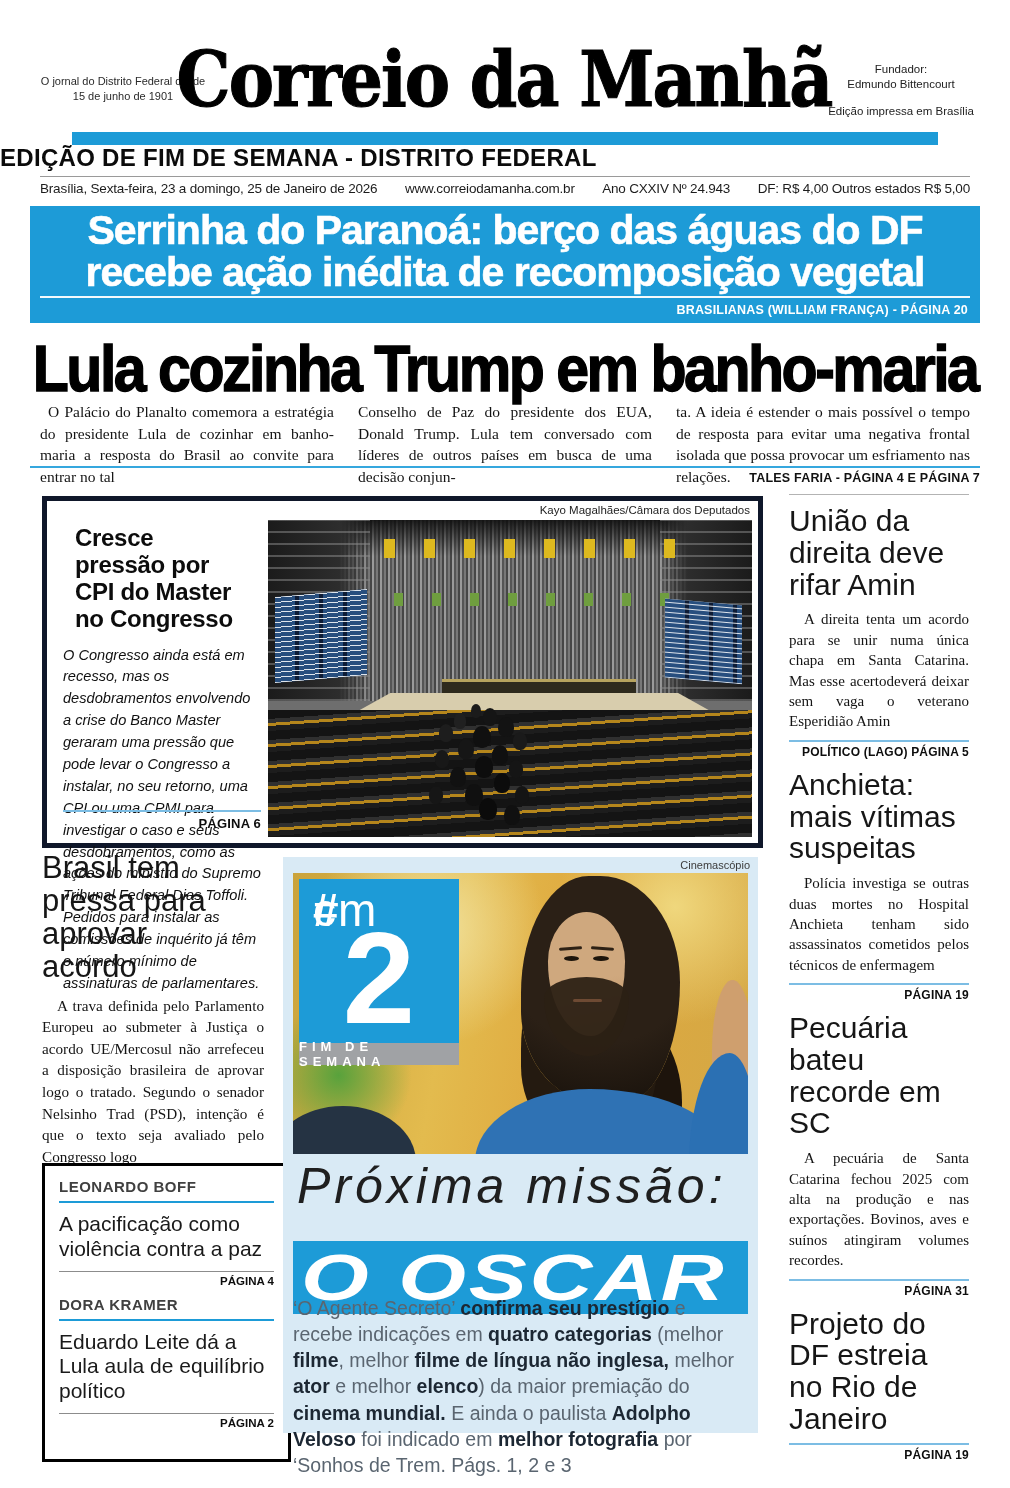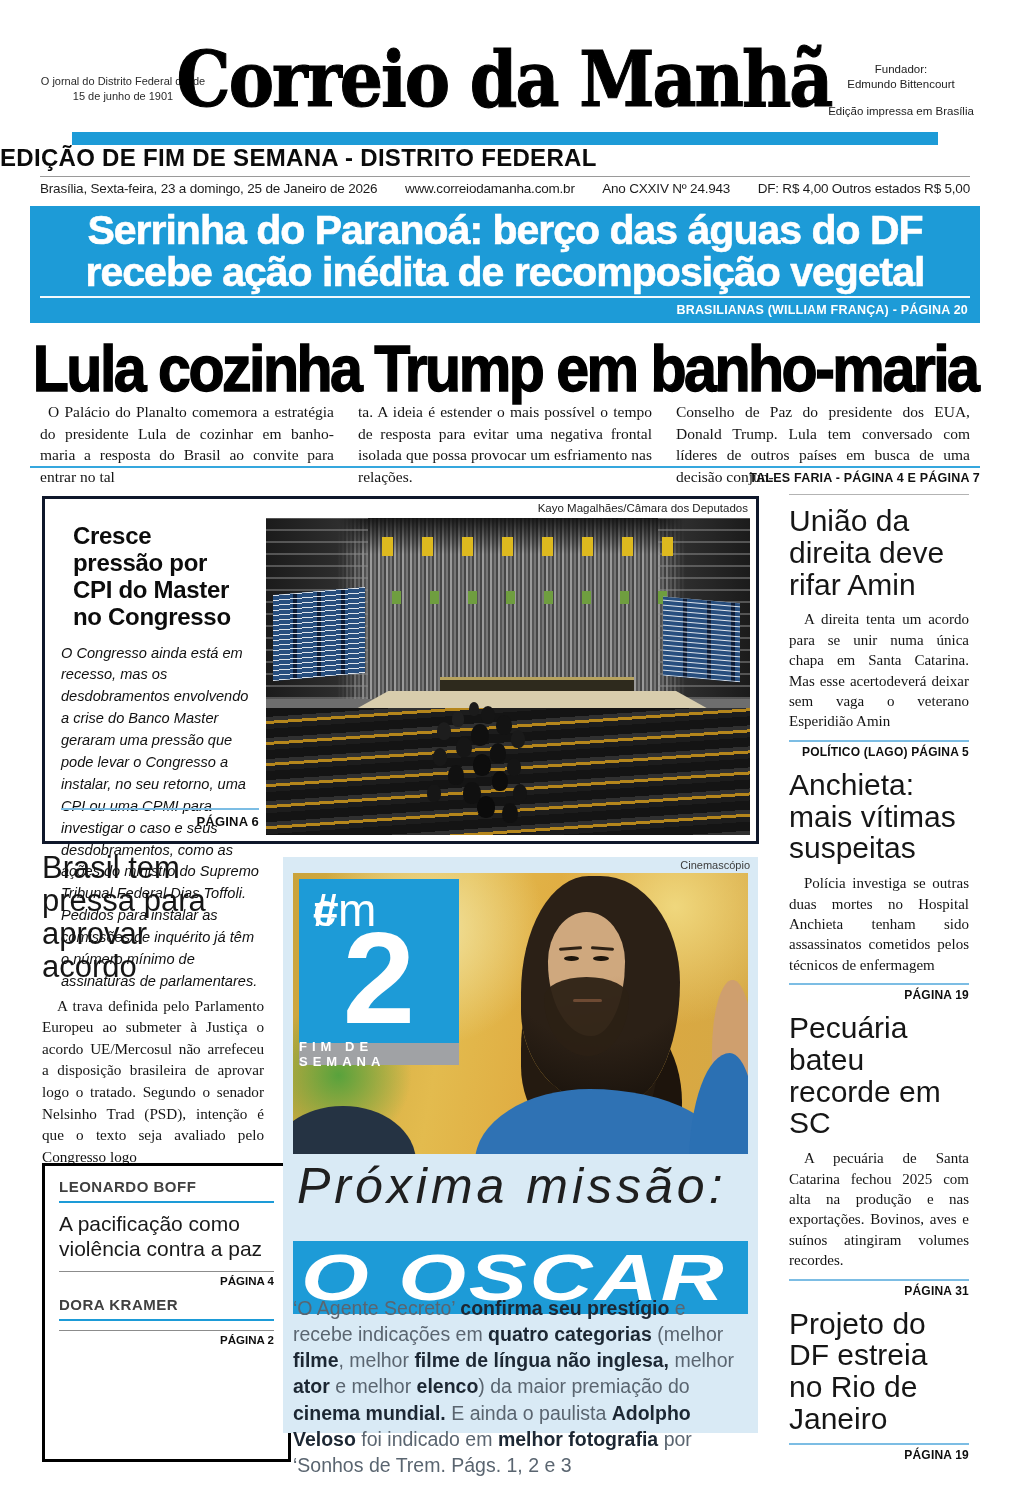--- a/index.html
+++ b/index.html
@@ -38,21 +38,21 @@
     color:#000;transform:scale(1.02,1.12);transform-origin:center top;-webkit-text-stroke:1.2px #000;}
   .lead-cols{position:absolute;left:40px;top:401px;width:930px;display:flex;gap:24px;}
   .lead-cols p{flex:1;margin:0;font-family:"Liberation Serif",serif;font-size:15.5px;
     line-height:1.4;text-align:justify;color:#141414;}
   .lead-cols p.first{text-indent:8px;}
   .lead-rule{position:absolute;left:30px;top:466px;width:950px;height:2px;}
   .lead-byline{position:absolute;left:30px;top:471px;width:950px;text-align:right;
     font-size:12.5px;font-weight:bold;letter-spacing:.2px;color:#111;}
 
   
-  .cpi-box{position:absolute;left:42px;top:496px;width:711px;height:342px;border:3px solid #0f172a;background:#fff;}
+  .cpi-box{position:absolute;left:42px;top:496px;width:711px;height:342px;border:5px solid #0f172a;background:#fff;}
   .cpi-credit{position:absolute;top:3px;right:8px;font-size:11.5px;color:#222;}
   .cpi-left{position:absolute;left:16px;top:12px;width:198px;}
   .cpi-left h2{margin:12px;font-size:24px;line-height:1.12;letter-spacing:-.3px;font-weight:bold;color:#0c0c0c;}
   .cpi-left .body{margin:12px 0 0;font-style:italic;font-size:14.6px;line-height:1.5;color:#101010;}
   .cpi-foot{position:absolute;left:16px;bottom:12px;width:198px;}
   .hl{height:2px;background:#7cbde4;}
   .hl-gray{height:1px;background:#8c8c8c;}
   .pg{margin-top:4px;text-align:right;font-size:13px;font-weight:bold;letter-spacing:.2px;color:#0d0d0d;}
 
   
@@ -194,22 +194,22 @@
     </h1>
     <div class="ts-rule"></div>
     <div class="ts-kicker">BRASILIANAS (WILLIAM FRANÇA) - PÁGINA 20</div>
   </div>
 
   <div class="main-headline">
     <span>Lula cozinha Trump em banho-maria</span>
   </div>
   <div class="lead-cols">
     <p class="first">O Palácio do Planalto comemora a estratégia do presidente Lula de cozinhar em banho-maria a resposta do Brasil ao convite para entrar no tal</p>
+    <p>Conselho de Paz do presidente dos EUA, Donald Trump. Lula tem conversado com líderes de outros países em busca de uma decisão conjun-</p>
     <p>ta. A ideia é estender o mais possível o tempo de resposta para evitar uma negativa frontal isolada que possa provocar um esfriamento nas relações.</p>
-    <p>Conselho de Paz do presidente dos EUA, Donald Trump. Lula tem conversado com líderes de outros países em busca de uma decisão conjun-</p>
   </div>
   <div class="lead-rule" style="background:#35a7de;"></div>
   <div class="lead-byline">TALES FARIA - PÁGINA 4 E PÁGINA 7</div>
 
   <div class="cpi-box">
     <div class="cpi-credit">Kayo Magalhães/Câmara dos Deputados</div>
     <div class="cpi-left">
       <h2>Cresce pressão por CPI do Master no Congresso</h2>
       <p class="body">O Congresso ainda está em recesso, mas os desdobramentos envolvendo a crise do Banco Master geraram uma pressão que pode levar o Congresso a instalar, no seu retorno, uma CPI ou uma CPMI para investigar o caso e seus desdobramentos, como as ações do ministro do Supremo Tribunal Federal Dias Toffoli. Pedidos para instalar as comissões de inquérito já têm o número mínimo de assinaturas de parlamentares.</p>
     </div>
@@ -285,20 +285,21 @@
     <div>
       <div class="col-name">LEONARDO BOFF</div>
       <div class="col-ul" style="background:#1d9bd7;"></div>
       <div class="col-title">A pacificação como violência contra a paz</div>
       <div class="hl-gray"></div>
       <div class="col-pg">PÁGINA 4</div>
     </div>
     <div>
       <div class="col-name">DORA KRAMER</div>
       <div class="col-ul" style="background:#1d9bd7;"></div>
+      <div class="col-title">Eduardo Leite dá a Lula aula de equilíbrio político</div>
       <div class="hl-gray"></div>
       <div class="col-pg">PÁGINA 2</div>
     </div>
   </div>
 
   <div class="promo" style="background:#d9eaf5;">
     <div class="promo-credit">Cinemascópio</div>
 
     <div class="promo-photo">
       <div class="pm-hair"></div>

